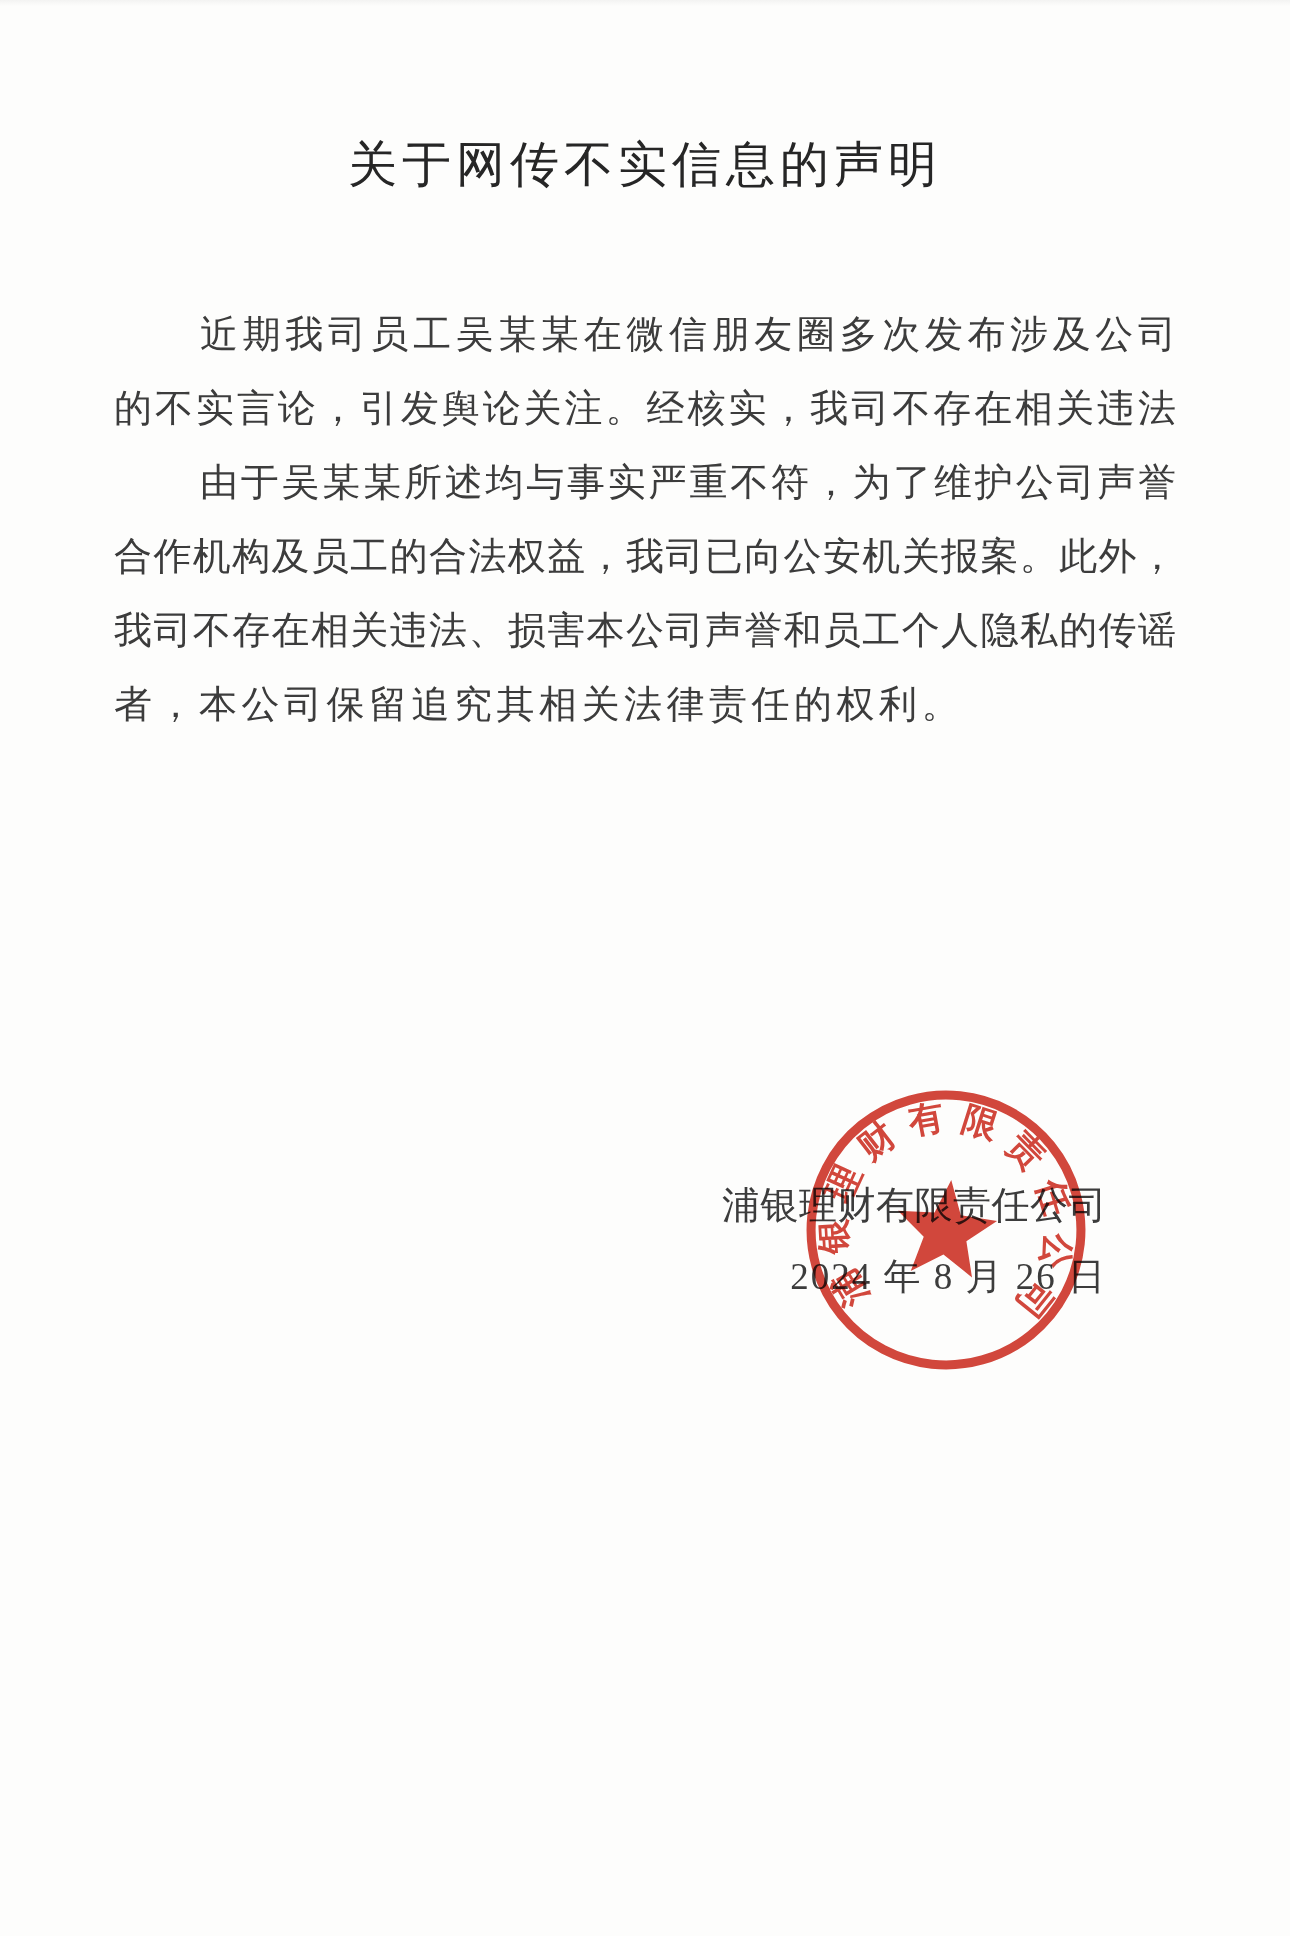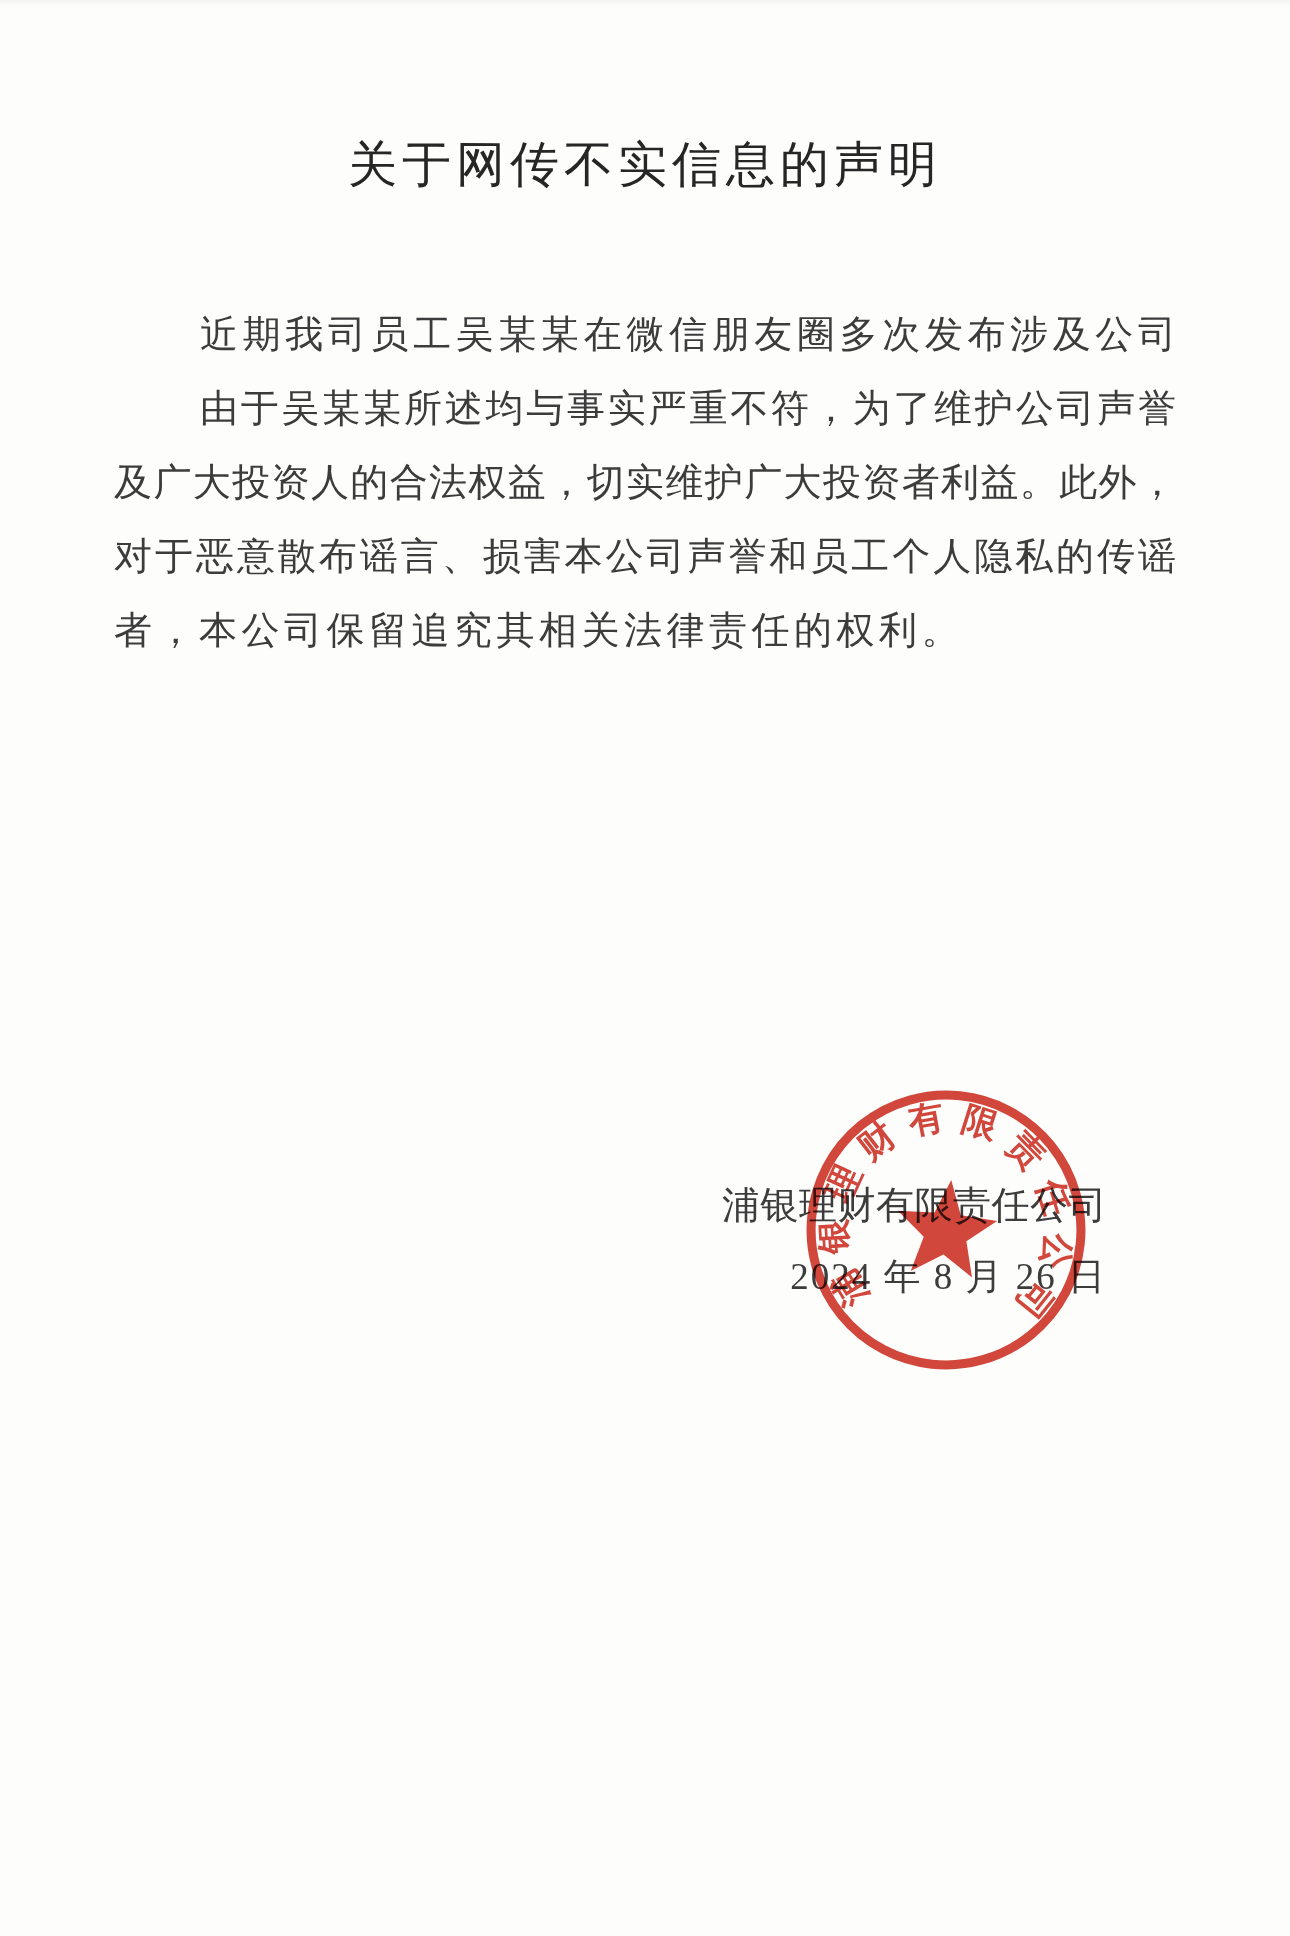--- a/index.html
+++ b/index.html
@@ -70,23 +70,24 @@
 </style>
 </head>
 <body>
 
 <div class="page">
 
   <h1 class="title">关于网传不实信息的声明</h1>
 
   <div class="bodytext">
     <p class="line indent">近期我司员工吴某某在微信朋友圈多次发布涉及公司</p>
+    <p class="line">的不实言论，引发舆论关注。经核实，我司不存在相关违法</p>
     <p class="line indent">由于吴某某所述均与事实严重不符，为了维护公司声誉</p>
-    <p class="line">及广大投资人的合法权益，切实维护广大投资者利益。此外，</p>
-    <p class="line">对于恶意散布谣言、损害本公司声誉和员工个人隐私的传谣</p>
+    <p class="line">合作机构及员工的合法权益，我司已向公安机关报案。此外，</p>
+    <p class="line">我司不存在相关违法、损害本公司声誉和员工个人隐私的传谣</p>
     <p class="line end">者，本公司保留追究其相关法律责任的权利。</p>
   </div>
 
   <div class="sig">浦银理财有限责任公司</div>
   <div class="date">2024 年 8 月 26 日</div>
 
   <svg class="seal" viewBox="0 0 290 290" xmlns="http://www.w3.org/2000/svg">
     <circle cx="145" cy="145" r="134" fill="none" stroke="#d0392d" stroke-width="9"></circle>
     <polygon fill="#d0392d" points="145,95 158.1,128.9 194.5,130.9 166.3,153.9 175.6,189.1 145,169.4 114.4,189.1 123.7,153.9 95.5,130.9 131.9,128.9"></polygon>
     <path id="sealArc" d="M 76.8 218.1 A 100 100 0 1 1 213.2 218.1" fill="none"></path>

